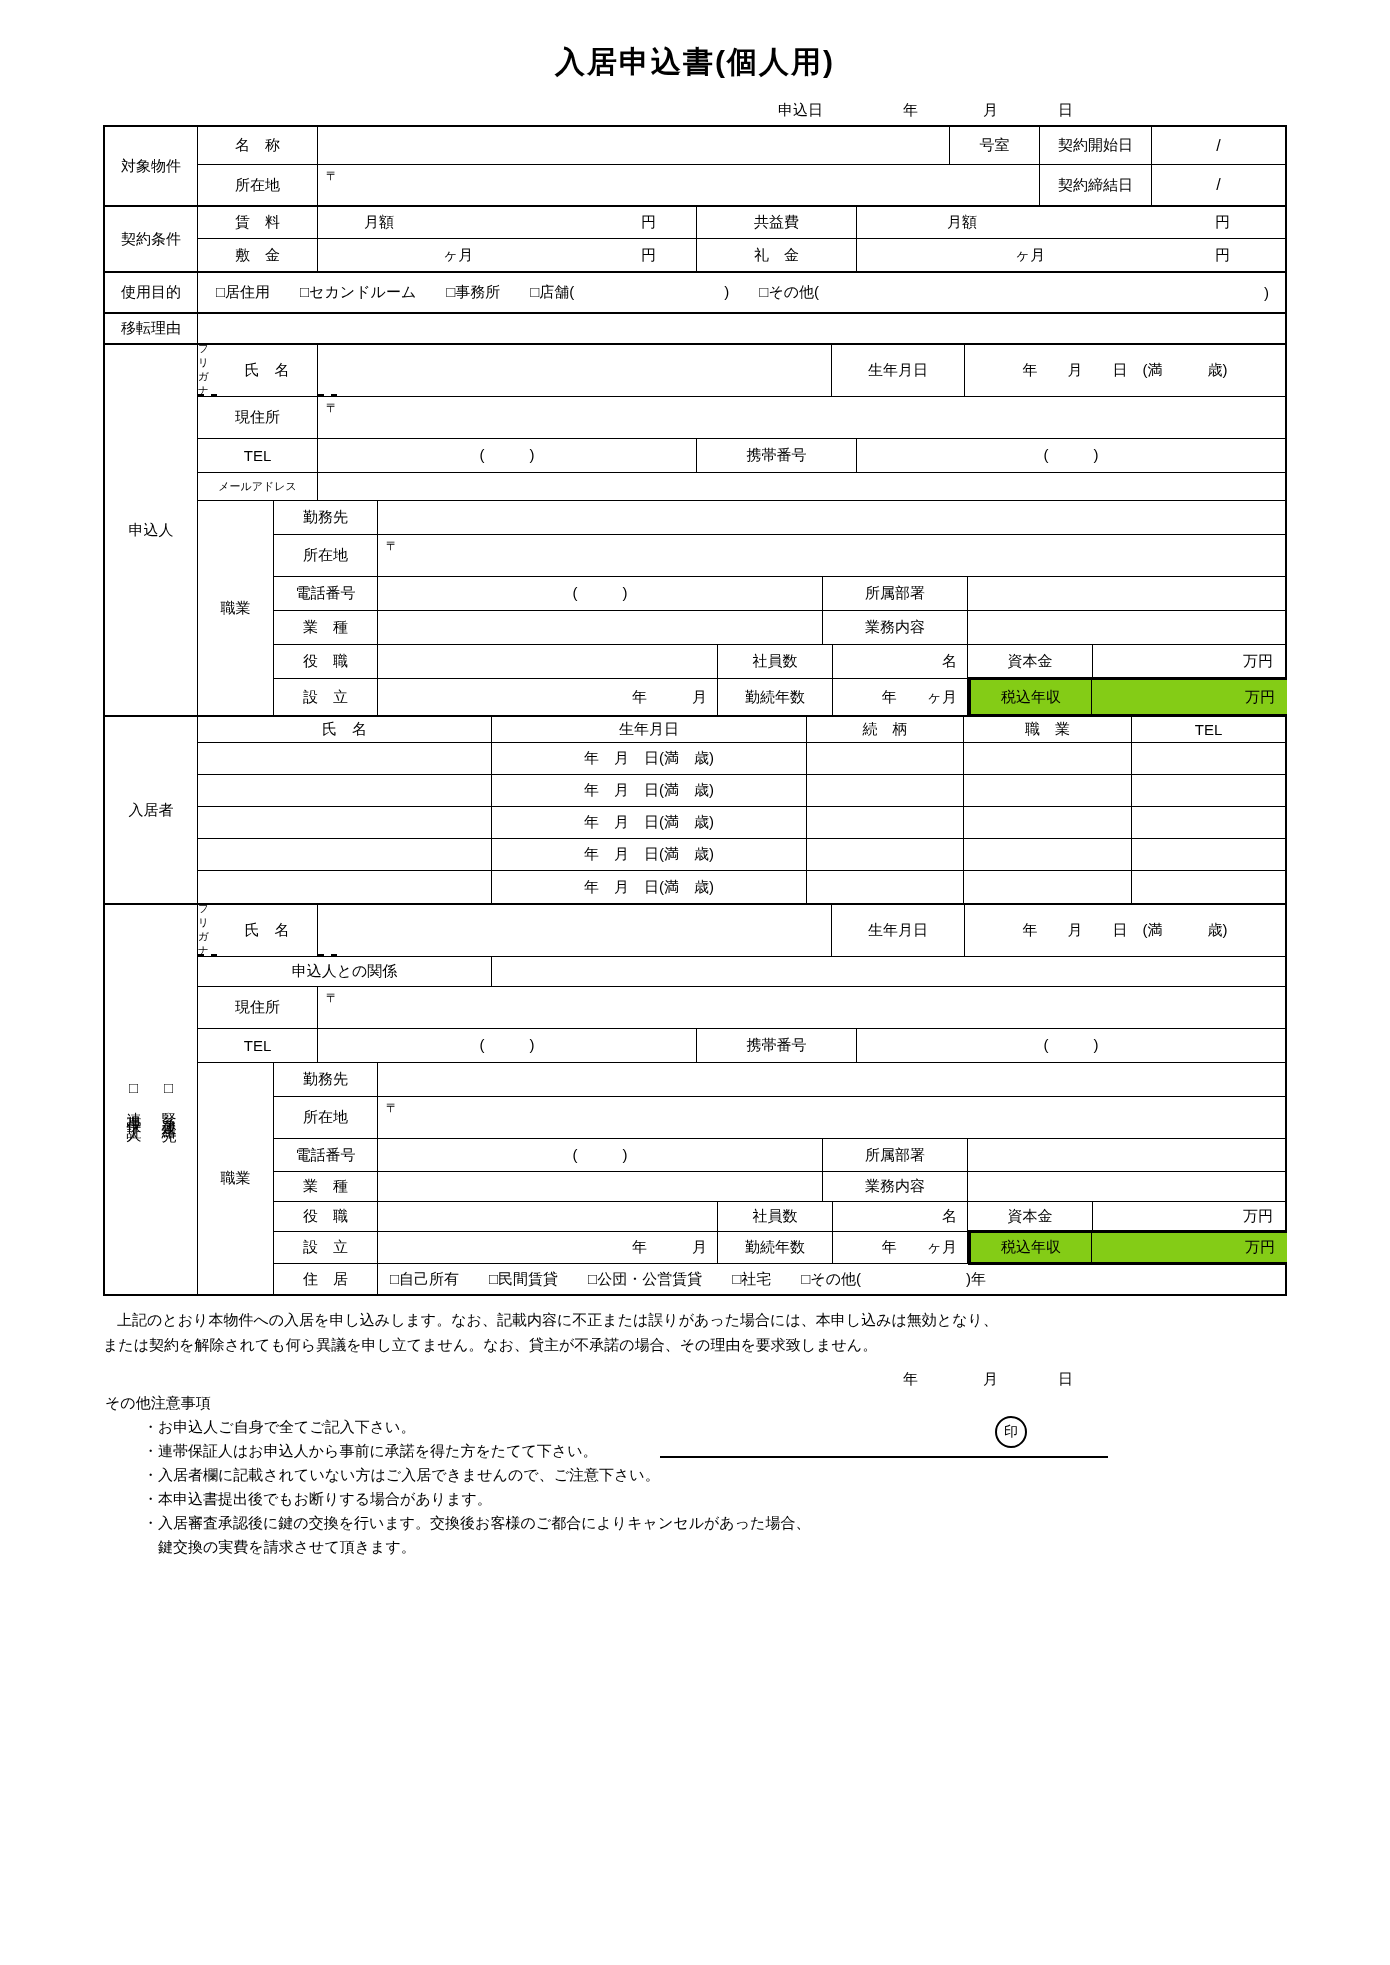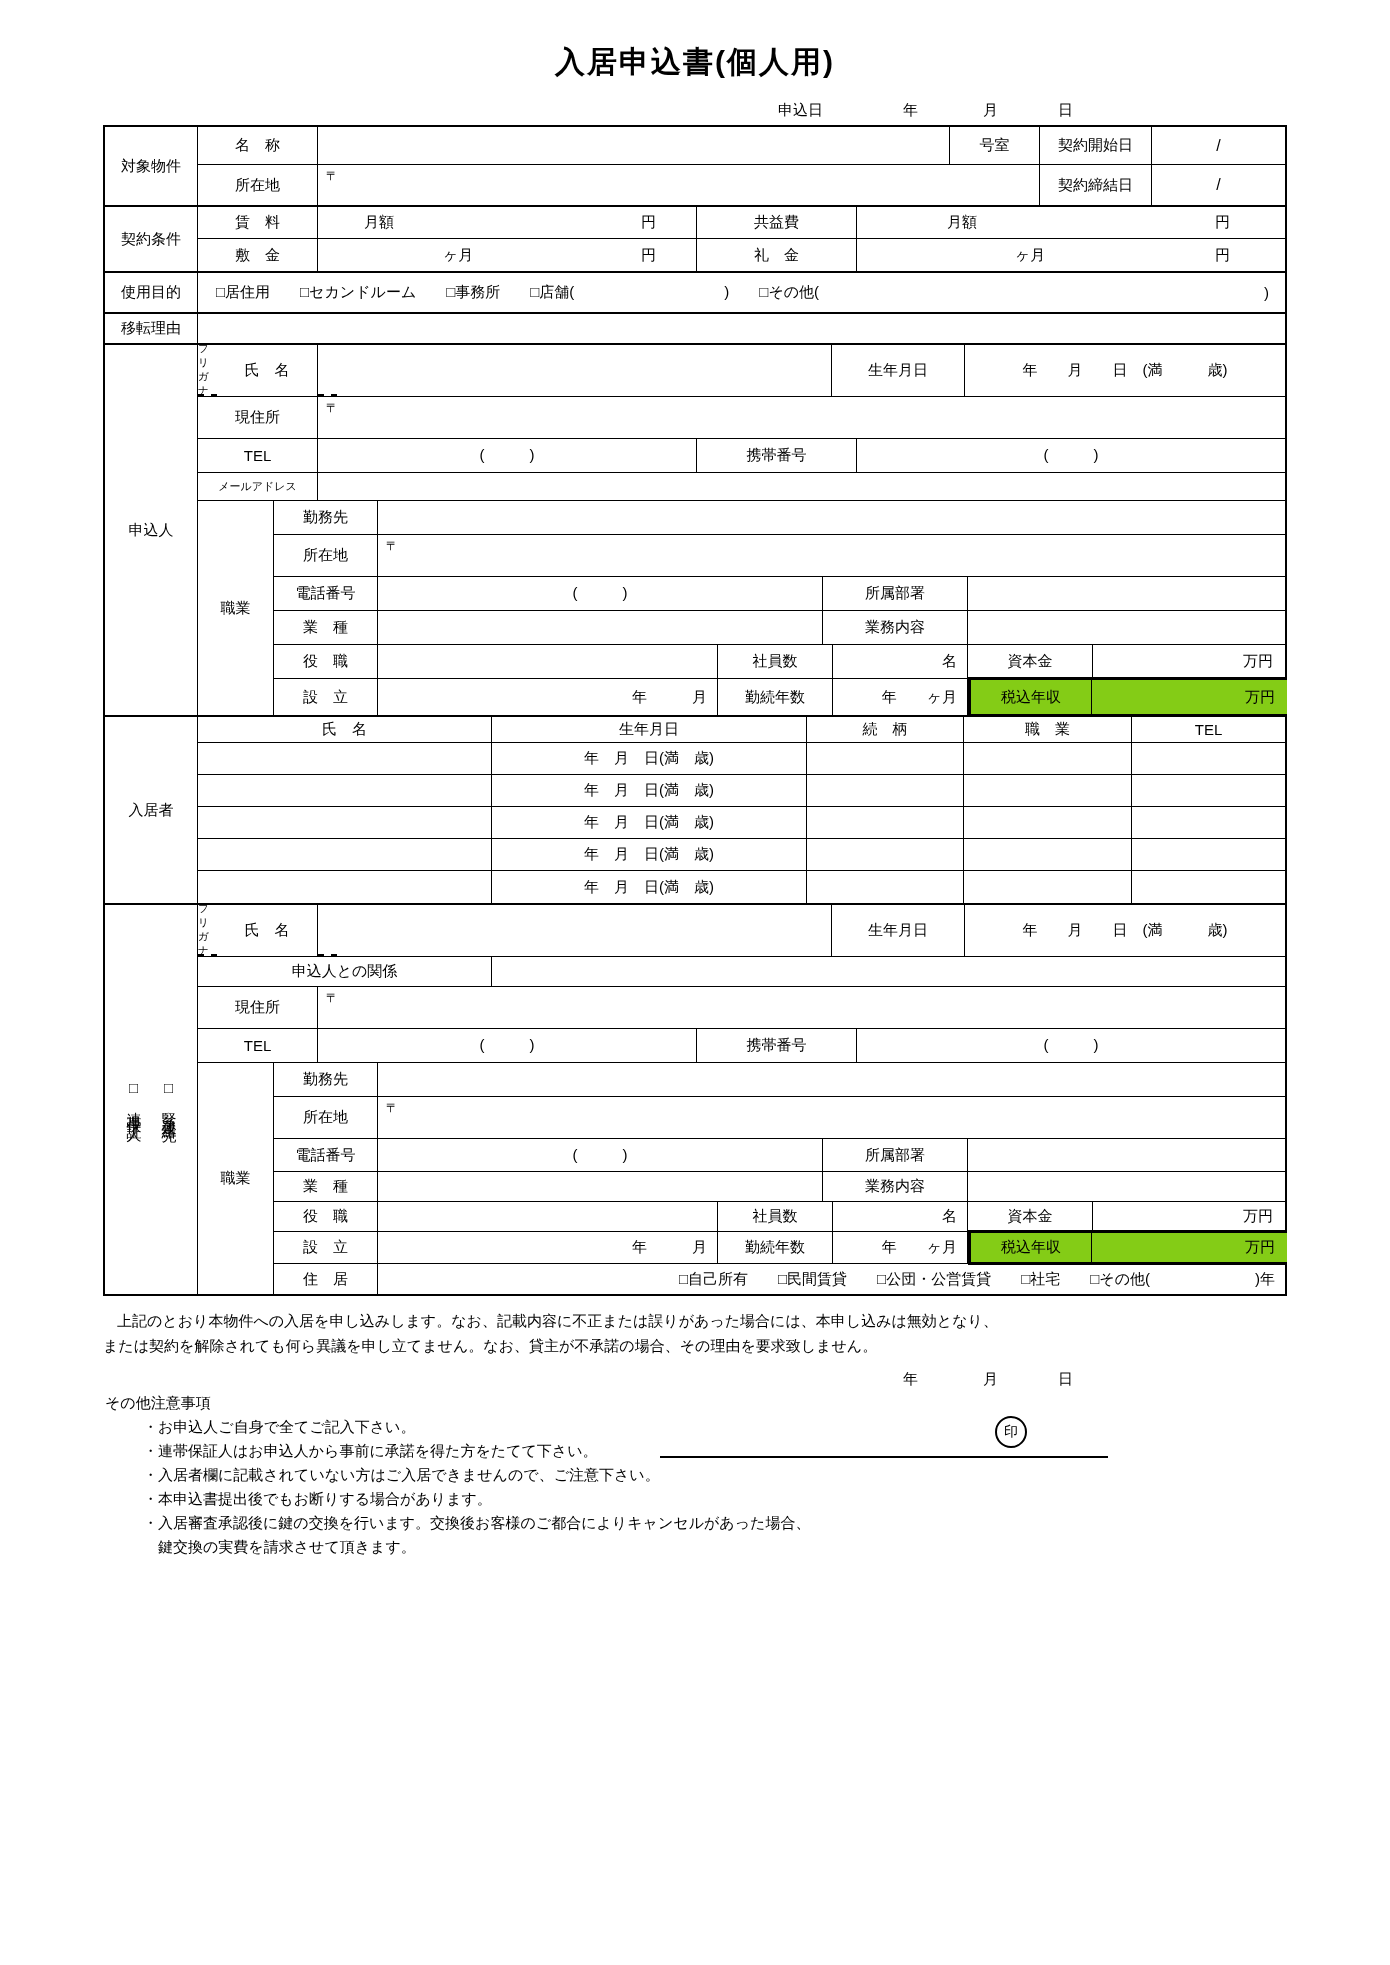--- a/index.html
+++ b/index.html
@@ -42,21 +42,21 @@
   .emph { flex: 1; display: flex; align-items: stretch; border: 3px solid #000; margin: -2px -2px -2px 0; position: relative; z-index: 2; background: #84cc16; }
   .etd { display: flex; align-items: center; justify-content: center; font-size: 15px; }
   .etd:first-child { flex: 0 0 121px; border-right: 1px solid #000; }
   .etd.grow { justify-content: flex-end; padding-right: 12px; }
 
   .glabel { flex-direction: row; gap: 16px; }
   .vcol { display: flex; flex-direction: column; align-items: center; }
   .vcol .cb { font-size: 15px; line-height: 18px; }
   .vtext { writing-mode: vertical-rl; text-orientation: upright; font-size: 15px; letter-spacing: 4px; margin-top: 3px; }
 
-  .footer { margin: 12px 103px 0; font-size: 15px; position: relative; }
+  .footer { margin: 12px 103px 0; font-size: 15px; position: relative; font-family: Liberation Serif, serif; }
   .agree { line-height: 25px; }
   .agree.first { text-indent: 14px; }
   .fdate { position: relative; height: 36px; }
   .fdate span { position: absolute; top: 12px; }
   .notes { position: relative; }
   .notes-heading { margin: 0 0 2px 2px; }
   .note-item { margin-left: 40px; line-height: 24px; }
   .seal { position: absolute; left: 892px; top: 22px; width: 32px; height: 32px; border: 2px solid #000; border-radius: 50%; display: flex; align-items: center; justify-content: center; font-size: 14px; }
   .sig-line { position: absolute; left: 557px; top: 62px; width: 448px; border-top: 2px solid #000; }
 </style>
@@ -509,21 +509,21 @@
                   </div>
                 <div class="etd grow">
                     <span>万円</span>
                   </div>
               </div>
             </div>
             <div class="tr" style="height:30px">
               <div class="td label" style="width:104px">
                   <span>住　居</span>
                 </div>
-              <div class="td grow" style="justify-content:flex-end;padding:0 10px 0 12px">
+              <div class="td grow" style="justify-content:flex-start;padding:0 10px 0 12px">
                 <span>□自己所有　　□民間賃貸　　□公団・公営賃貸　　□社宅　　□その他(　　　　　　　)</span>
                 <span>年</span>
               </div>
             </div>
           </div>
         </div>
       </div>
     </div>
 
 

